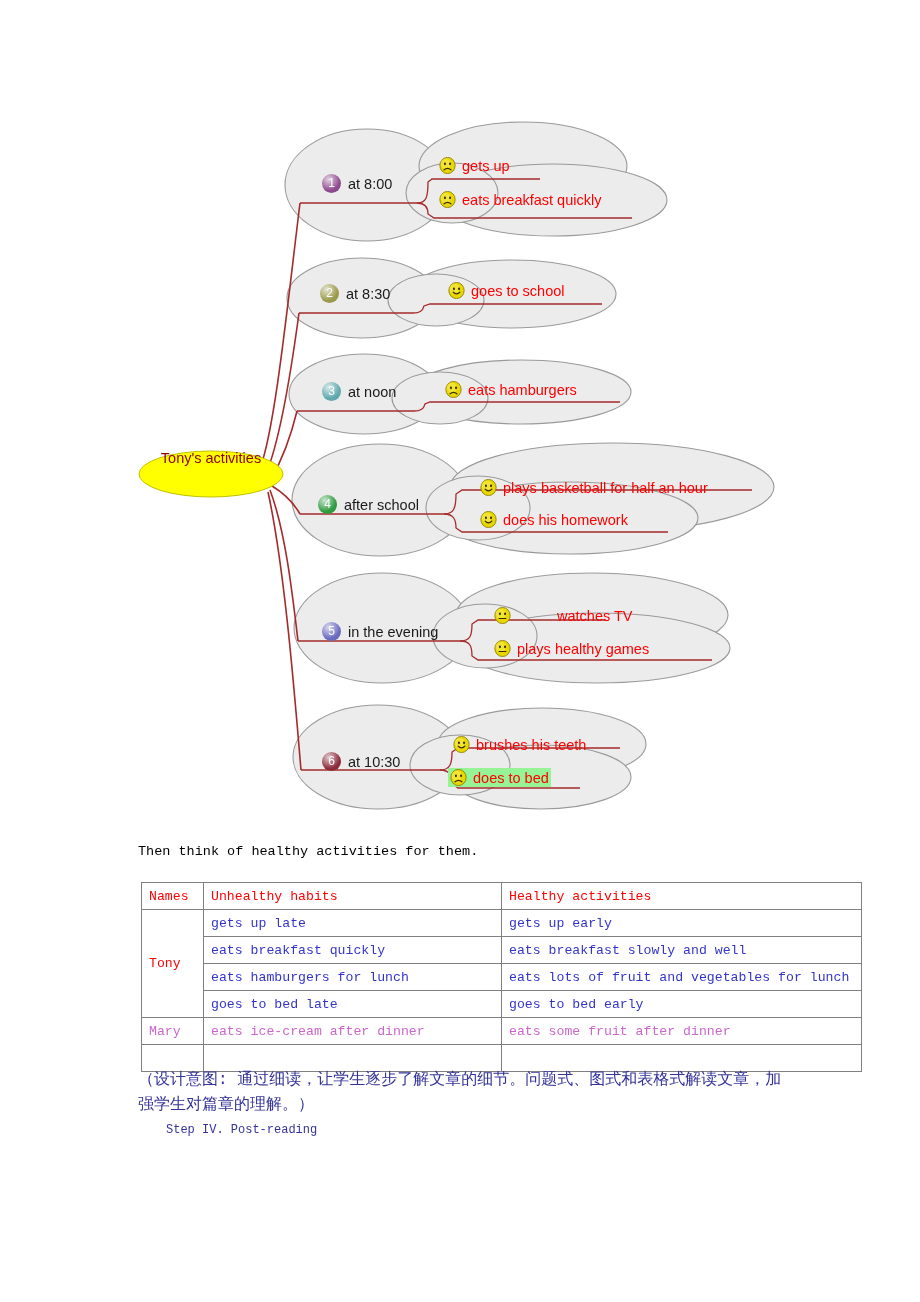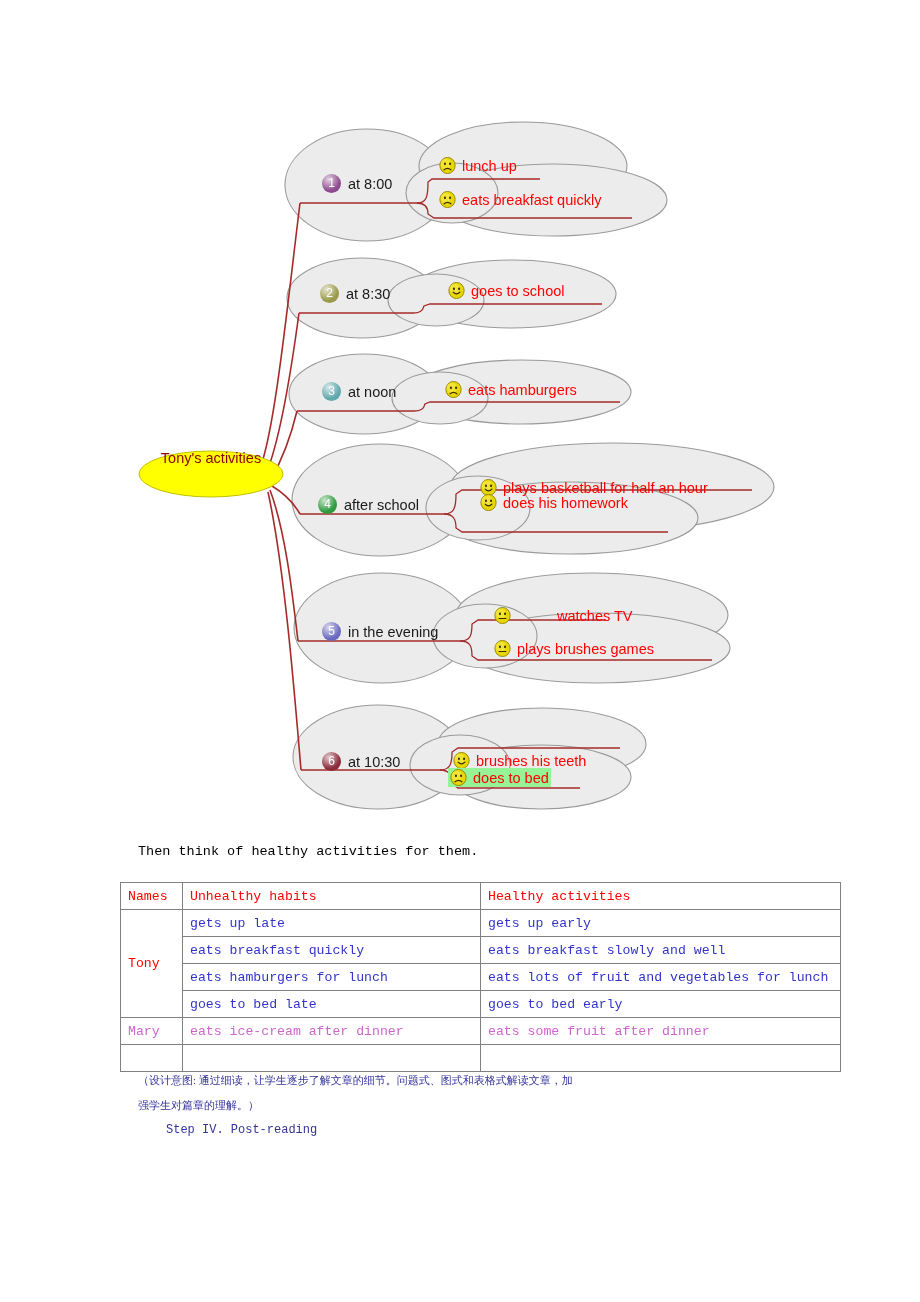--- a/index.html
+++ b/index.html
@@ -105,21 +105,21 @@
   }
   .task-line {
     font-size: 13.5px;
     color: #000000;
     line-height: 23px;
     letter-spacing: 0px;
   }
 
   table.habits {
     position: absolute;
-    left: 120px;
+    left: 141px;
     top: 882px;
     width: 720px;
     border-collapse: collapse;
     table-layout: fixed;
     font-family: "Liberation Mono", "DejaVu Sans Mono", monospace;
     font-size: 13.2px;
     padding-left: 28px;
   }
   table.habits td {
     border: 1px solid #808080;
@@ -136,22 +136,22 @@
   .cell-name { color: #ff0000; }
   .cell-name-mary { color: #cc66cc; }
 
   .bottom-block {
     position: absolute;
     left: 138px;
     top: 1068px;
     width: 700px;
   }
   .cn-line {
-    font-family: Liberation Serif, serif;
-    font-size: 11px;
+    font-family: Liberation Mono, monospace;
+    font-size: 16px;
     color: #333399;
     line-height: 25px;
   }
   .en-line {
     font-family: "Liberation Mono", "DejaVu Sans Mono", monospace;
     font-size: 12px;
     color: #333399;
     line-height: 25px;
     margin-left: 28px;
   }
@@ -255,21 +255,21 @@
   </div>
 
   <div class="leaf-row" style="left:437px;top:156px;">
     <svg class="face" viewBox="0 0 20 20">
       <ellipse cx="10" cy="10" rx="9" ry="9.5" fill="#e8d800" stroke="#8a7a00" stroke-width="1"></ellipse>
       <ellipse cx="8" cy="8" rx="6" ry="6" fill="#f5ea4a" opacity="0.7"></ellipse>
       <ellipse cx="7" cy="8" rx="1.2" ry="1.6" fill="#3a2a00"></ellipse>
       <ellipse cx="13" cy="8" rx="1.2" ry="1.6" fill="#3a2a00"></ellipse>
       <path d="M6,15 Q10,11.5 14,15" stroke="#3a2a00" stroke-width="1.4" fill="none" stroke-linecap="round"></path>
     </svg>
-    <span class="leaf-text">lunch up</span>
+    <span class="leaf-text">gets up</span>
   </div>
 
   <div class="leaf-row" style="left:437px;top:190px;">
     <svg class="face" viewBox="0 0 20 20">
       <ellipse cx="10" cy="10" rx="9" ry="9.5" fill="#e8d800" stroke="#8a7a00" stroke-width="1"></ellipse>
       <ellipse cx="8" cy="8" rx="6" ry="6" fill="#f5ea4a" opacity="0.7"></ellipse>
       <ellipse cx="7" cy="8" rx="1.2" ry="1.6" fill="#3a2a00"></ellipse>
       <ellipse cx="13" cy="8" rx="1.2" ry="1.6" fill="#3a2a00"></ellipse>
       <path d="M6,15 Q10,11.5 14,15" stroke="#3a2a00" stroke-width="1.4" fill="none" stroke-linecap="round"></path>
     </svg>
@@ -323,21 +323,21 @@
     <svg class="face" viewBox="0 0 20 20">
       <ellipse cx="10" cy="10" rx="9" ry="9.5" fill="#e8d800" stroke="#8a7a00" stroke-width="1"></ellipse>
       <ellipse cx="8" cy="8" rx="6" ry="6" fill="#f5ea4a" opacity="0.7"></ellipse>
       <ellipse cx="7" cy="8" rx="1.2" ry="1.6" fill="#3a2a00"></ellipse>
       <ellipse cx="13" cy="8" rx="1.2" ry="1.6" fill="#3a2a00"></ellipse>
       <path d="M6,12 Q10,16 14,12" stroke="#3a2a00" stroke-width="1.4" fill="none" stroke-linecap="round"></path>
     </svg>
     <span class="leaf-text">plays basketball for half an hour</span>
   </div>
 
-  <div class="leaf-row" style="left:478px;top:493px;">
+  <div class="leaf-row" style="left:478px;top:510px;">
     <svg class="face" viewBox="0 0 20 20">
       <ellipse cx="10" cy="10" rx="9" ry="9.5" fill="#e8d800" stroke="#8a7a00" stroke-width="1"></ellipse>
       <ellipse cx="8" cy="8" rx="6" ry="6" fill="#f5ea4a" opacity="0.7"></ellipse>
       <ellipse cx="7" cy="8" rx="1.2" ry="1.6" fill="#3a2a00"></ellipse>
       <ellipse cx="13" cy="8" rx="1.2" ry="1.6" fill="#3a2a00"></ellipse>
       <path d="M6,12 Q10,16 14,12" stroke="#3a2a00" stroke-width="1.4" fill="none" stroke-linecap="round"></path>
     </svg>
     <span class="leaf-text">does his homework</span>
   </div>
 
@@ -360,31 +360,31 @@
   </div>
 
   <div class="leaf-row" style="left:492px;top:639px;">
     <svg class="face" viewBox="0 0 20 20">
       <ellipse cx="10" cy="10" rx="9" ry="9.5" fill="#e8d800" stroke="#8a7a00" stroke-width="1"></ellipse>
       <ellipse cx="8" cy="8" rx="6" ry="6" fill="#f5ea4a" opacity="0.7"></ellipse>
       <ellipse cx="7" cy="8" rx="1.2" ry="1.6" fill="#3a2a00"></ellipse>
       <ellipse cx="13" cy="8" rx="1.2" ry="1.6" fill="#3a2a00"></ellipse>
       <path d="M6,13.5 L14,13.5" stroke="#3a2a00" stroke-width="1.4" fill="none" stroke-linecap="round"></path>
     </svg>
-    <span class="leaf-text">plays brushes games</span>
+    <span class="leaf-text">plays healthy games</span>
   </div>
 
   <div class="branch-row" style="left:322px;top:752px;">
     <span class="num-badge" style="background:#8b2b3b;background-image:radial-gradient(circle at 35% 28%, rgba(255,255,255,.75), rgba(255,255,255,0) 62%);">
       <span>6</span>
     </span>
     <span class="branch-text">at 10:30</span>
   </div>
 
-  <div class="leaf-row" style="left:451px;top:735px;margin-top:16px;">
+  <div class="leaf-row" style="left:451px;top:735px;">
     <svg class="face" viewBox="0 0 20 20">
       <ellipse cx="10" cy="10" rx="9" ry="9.5" fill="#e8d800" stroke="#8a7a00" stroke-width="1"></ellipse>
       <ellipse cx="8" cy="8" rx="6" ry="6" fill="#f5ea4a" opacity="0.7"></ellipse>
       <ellipse cx="7" cy="8" rx="1.2" ry="1.6" fill="#3a2a00"></ellipse>
       <ellipse cx="13" cy="8" rx="1.2" ry="1.6" fill="#3a2a00"></ellipse>
       <path d="M6,12 Q10,16 14,12" stroke="#3a2a00" stroke-width="1.4" fill="none" stroke-linecap="round"></path>
     </svg>
     <span class="leaf-text">brushes his teeth</span>
   </div>
 

